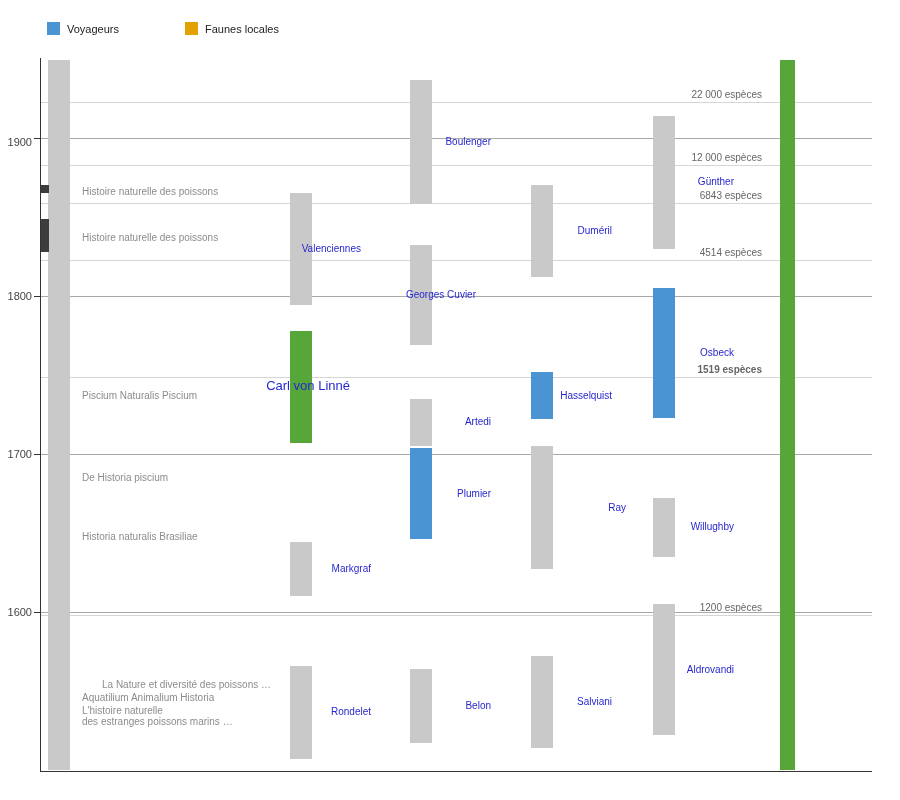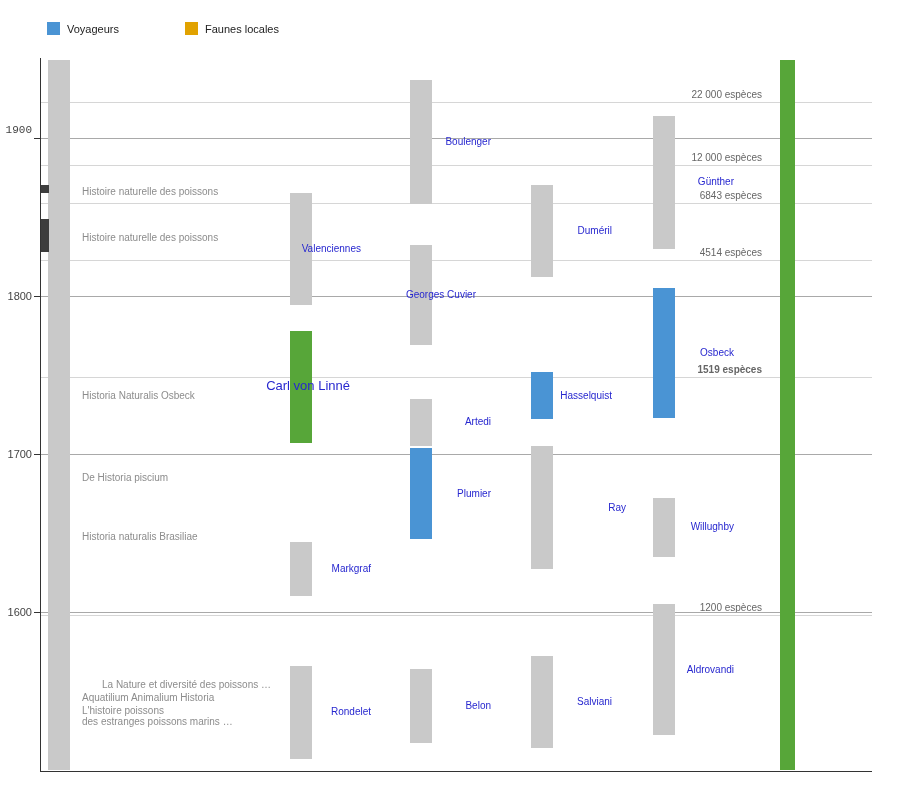--- a/index.html
+++ b/index.html
@@ -43,57 +43,57 @@
     <div class="grid-line" style="left: 41px; top: 202.78px; width: 831px;"></div>
     <div class="species-label" style="left: 622px; top: 189.78px; width: 140px;">6843 espèces</div>
     <div class="grid-line" style="left: 41px; top: 259.66px; width: 831px;"></div>
     <div class="species-label" style="left: 622px; top: 246.66px; width: 140px;">4514 espèces</div>
     <div class="grid-line" style="left: 41px; top: 376.58px; width: 831px;"></div>
     <div class="species-label" style="left: 622px; top: 363.58px; width: 140px; font-weight: bold;">1519 espèces</div>
     <div class="grid-line" style="left: 41px; top: 615.16px; width: 831px;"></div>
     <div class="species-label" style="left: 622px; top: 602.16px; width: 140px;">1200 espèces</div>
     <div class="grid-line year" style="left: 41px; top: 138px; width: 831px;"></div>
     <div class="tick" style="left: 34px; top: 138px; width: 7px;"></div>
-    <div class="year-label" style="left: 4px; top: 124px; width: 28px; font-family: Liberation Mono, monospace;">1900</div>
+    <div class="year-label" style="left: 4px; top: 136px; width: 28px;">1900</div>
     <div class="grid-line year" style="left: 41px; top: 296px; width: 831px;"></div>
     <div class="tick" style="left: 34px; top: 296px; width: 7px;"></div>
     <div class="year-label" style="left: 4px; top: 290px; width: 28px;">1800</div>
     <div class="grid-line year" style="left: 41px; top: 454px; width: 831px;"></div>
     <div class="tick" style="left: 34px; top: 454px; width: 7px;"></div>
     <div class="year-label" style="left: 4px; top: 448px; width: 28px;">1700</div>
     <div class="grid-line year" style="left: 41px; top: 612px; width: 831px;"></div>
     <div class="tick" style="left: 34px; top: 612px; width: 7px;"></div>
     <div class="year-label" style="left: 4px; top: 606px; width: 28px;">1600</div>
     <div class="bar" style="left: 48px; top: 60px; width: 22px; height: 710px; background-color: rgb(201, 201, 201);"></div>
     <div class="bar" style="left: 780px; top: 60px; width: 15px; height: 710px; background-color: rgb(87, 166, 57);"></div>
     <div class="pub-marker" style="left: 40px; top: 185.4px; height: 7.9px; background-color: rgb(61, 61, 61);"></div>
     <div class="pub-label" style="left: 82px; top: 186.22px; width: 260px;">
       <div>Histoire naturelle des poissons</div>
     </div>
     <div class="pub-marker" style="left: 40px; top: 218.58px; height: 33.18px; background-color: rgb(61, 61, 61);"></div>
     <div class="pub-label" style="left: 82px; top: 232.04px; width: 260px;">
       <div>Histoire naturelle des poissons</div>
     </div>
     <div class="pub-label" style="left: 82px; top: 390.04px; width: 260px;">
-      <div>Historia Naturalis Osbeck</div>
+      <div>Piscium Naturalis Piscium</div>
     </div>
     <div class="pub-label" style="left: 82px; top: 472.2px; width: 260px;">
       <div>De Historia piscium</div>
     </div>
     <div class="pub-label" style="left: 82px; top: 530.66px; width: 260px;">
       <div>Historia naturalis Brasiliae</div>
     </div>
     <div class="pub-label" style="left: 82px; top: 679.18px; width: 260px; padding-left: 20px;">
       <div>La Nature et diversité des poissons …</div>
     </div>
     <div class="pub-label" style="left: 82px; top: 691.82px; width: 260px;">
       <div>Aquatilium Animalium Historia</div>
     </div>
     <div class="pub-label" style="left: 82px; top: 705.28px; width: 260px;">
-      <div>L'histoire poissons</div>
+      <div>L'histoire naturelle</div>
       <div>des estranges poissons marins …</div>
     </div>
     <div class="bar" style="left: 410px; top: 79.54px; width: 22px; height: 124.82px; background-color: rgb(201, 201, 201);"></div>
     <div class="person-label" style="left: 351px; top: 133.95px; width: 140px;">Boulenger</div>
     <div class="bar" style="left: 653px; top: 115.88px; width: 22px; height: 132.72px; background-color: rgb(201, 201, 201);"></div>
     <div class="person-label" style="left: 594px; top: 174.24px; width: 140px;">Günther</div>
     <div class="bar" style="left: 531px; top: 185.4px; width: 22px; height: 91.64px; background-color: rgb(201, 201, 201);"></div>
     <div class="person-label" style="left: 472px; top: 223.22px; width: 140px;">Duméril</div>
     <div class="bar" style="left: 290px; top: 193.3px; width: 22px; height: 112.18px; background-color: rgb(201, 201, 201);"></div>
     <div class="person-label" style="left: 221px; top: 241.39px; width: 140px;">Valenciennes</div>

